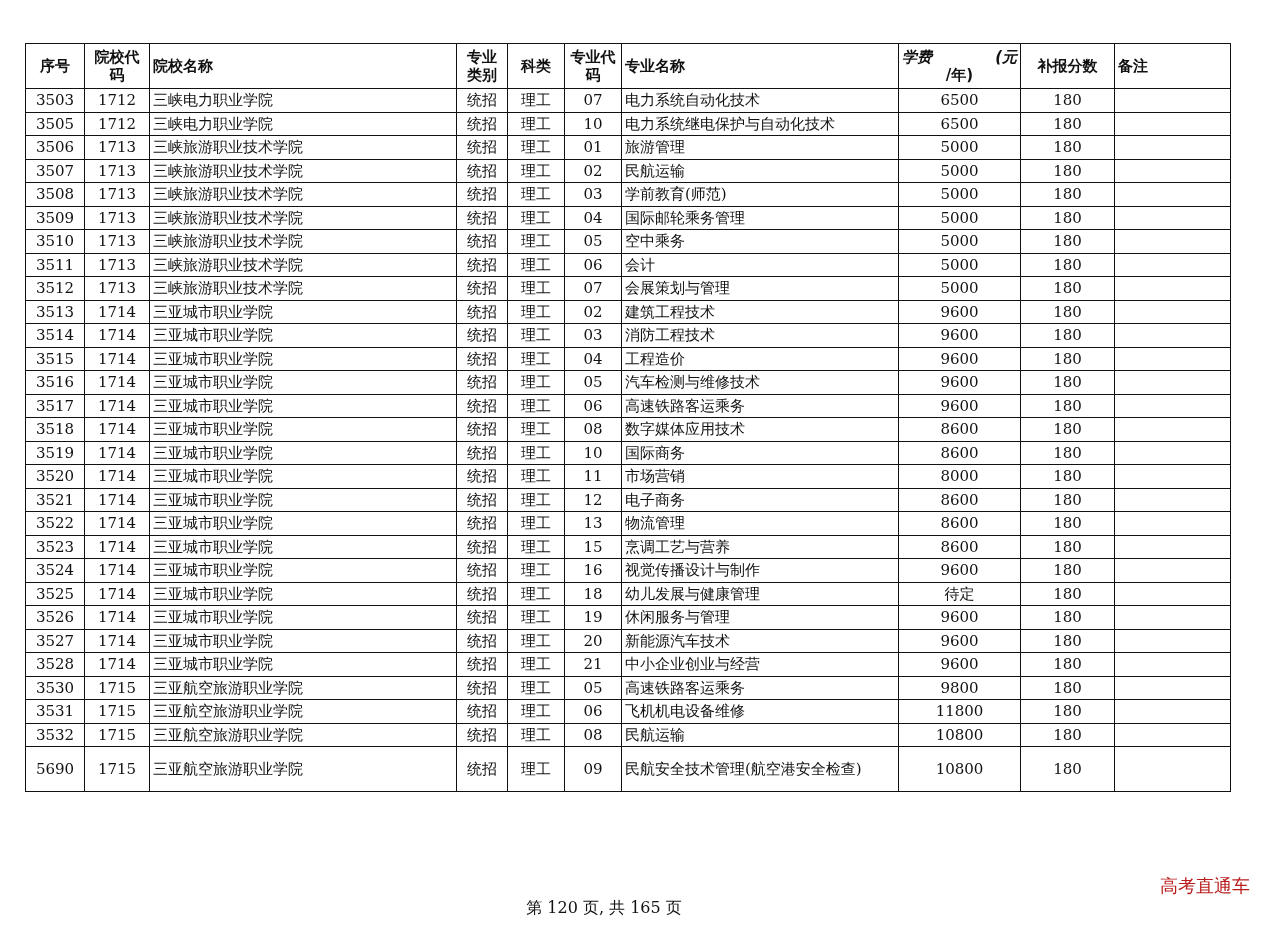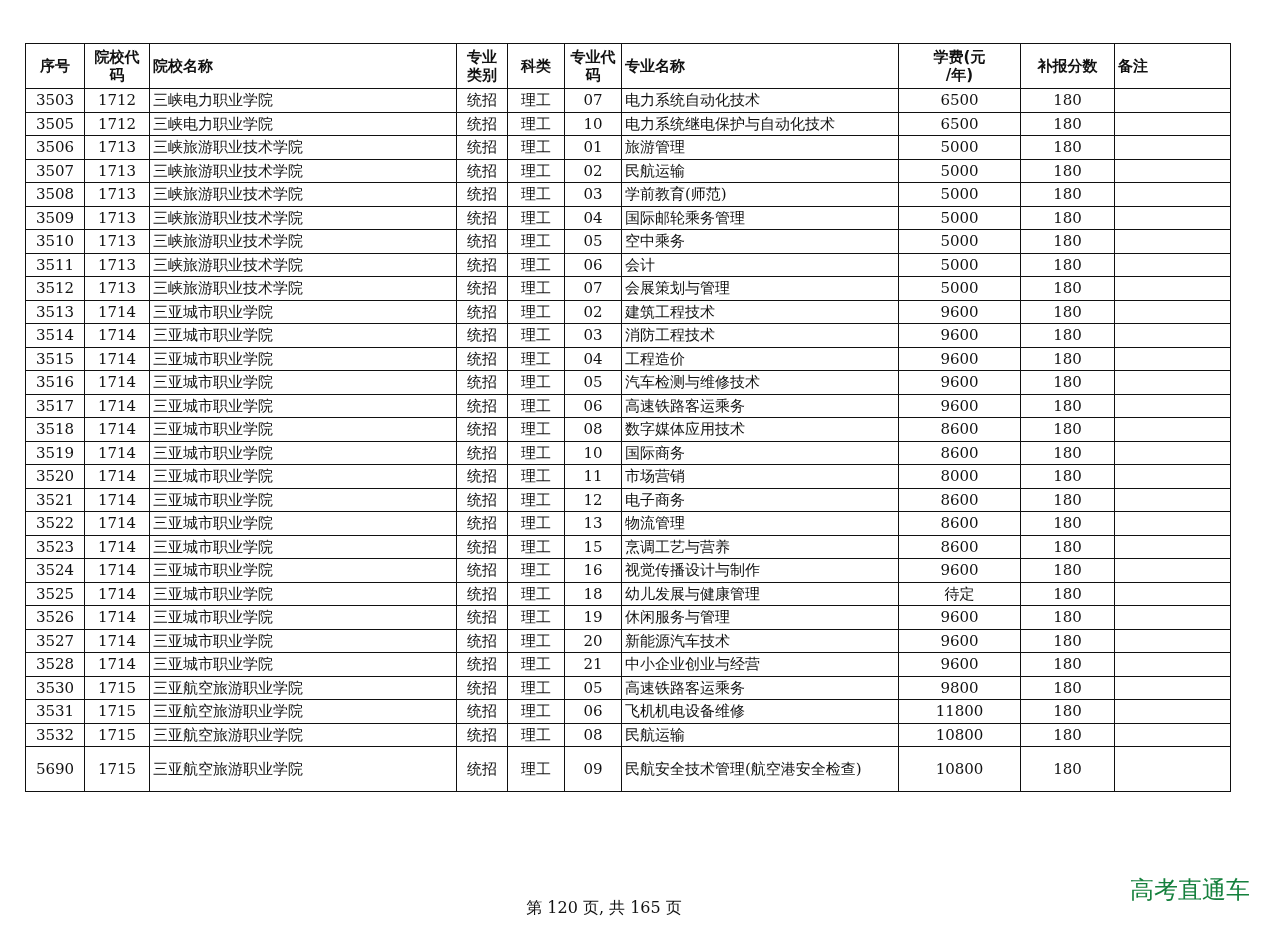--- a/index.html
+++ b/index.html
@@ -8,24 +8,24 @@
   table.grid { position: absolute; left: 25px; top: 10px; width: 1205px;
                border-collapse: collapse; table-layout: fixed; font-size: 15px; margin-top: 33px; }
   table.grid td, table.grid th { border: 1.6px solid #111; padding: 0 3px; overflow: hidden;
                white-space: nowrap; height: 22.5px; line-height: 22px; font-weight: normal; }
   table.grid th { font-family: "DejaVu Sans", sans-serif; font-weight: bold; font-size: 15px;
                   line-height: 18px; height: 44px; }
   table.grid tr.tall td { height: 44px; line-height: 19px; white-space: normal; }
   .c { text-align: center; }
   .l { text-align: left; }
   .hdr-fee { text-align: left; white-space: normal; }
-  .fee-top { display: flex; justify-content: center; }
+  .fee-top { display: flex; justify-content: space-between; font-style: italic; }
   .fee-bot { text-align: center; }
   .watermark { position: absolute; right: 30px; top: 874px; font-family: "DejaVu Sans", sans-serif;
-               font-size: 24px; color: #15803d; }
+               font-size: 18px; color: #b91c1c; }
   .footer { position: absolute; left: 0; width: 1208px; top: 898px; text-align: center; font-size: 16px; }
 </style>
 </head>
 <body>
 
 <table class="grid">
   <colgroup>
     <col style="width:59px">
       <col style="width:65px">
       <col style="width:307px">

